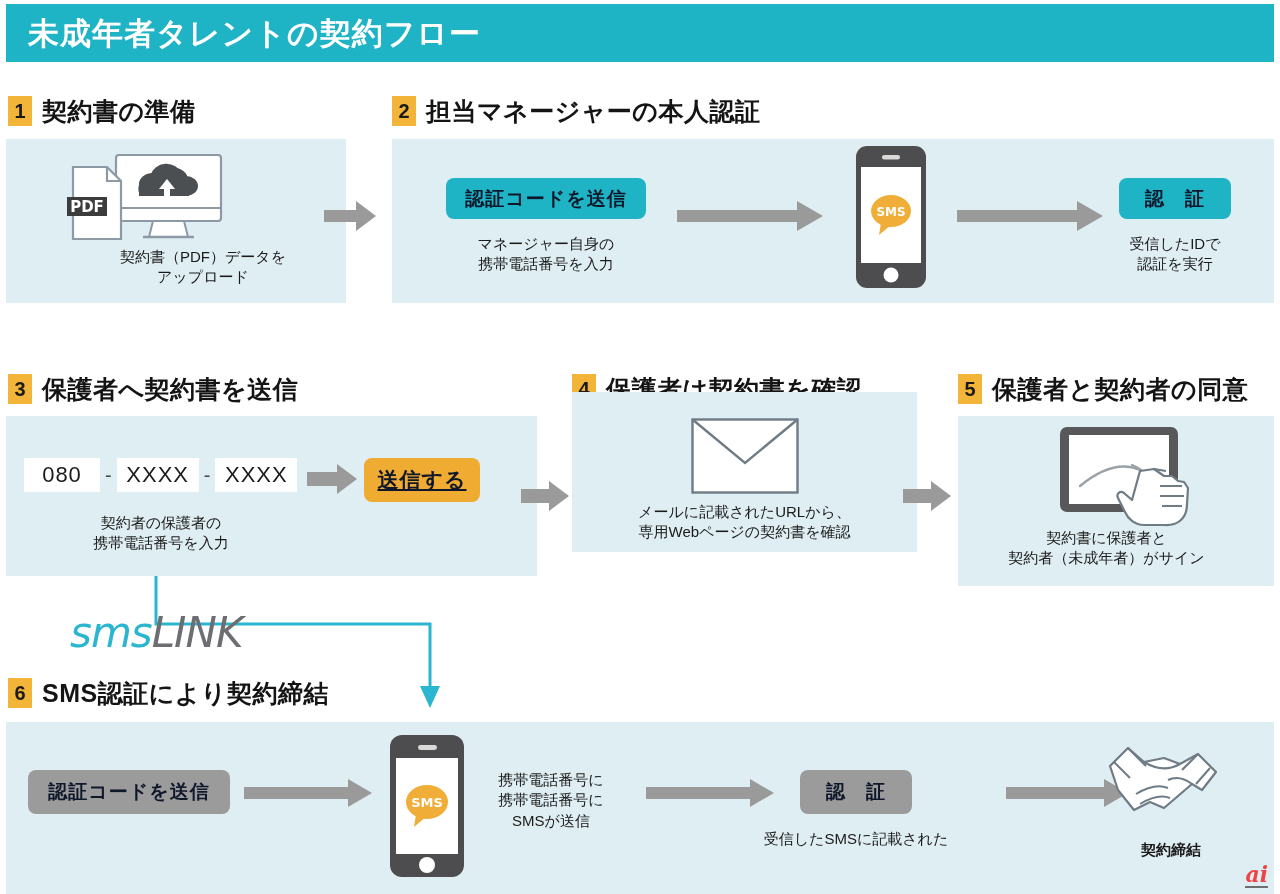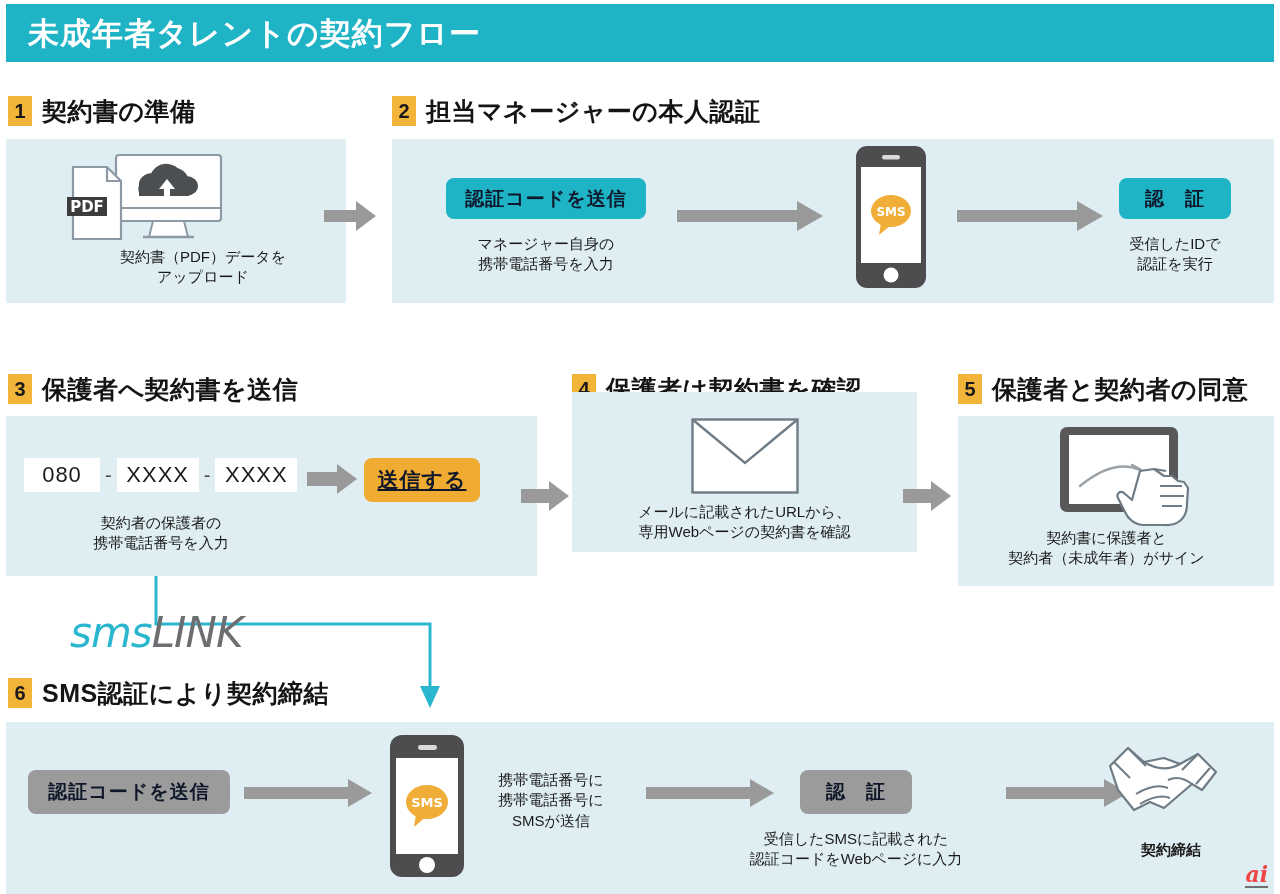--- a/index.html
+++ b/index.html
@@ -289,21 +289,20 @@
 
     <div class="arrow" style="left:640px;top:57px;">
       <svg width="128" height="28" viewBox="0 0 128 28">
           <path d="M0 8 L104 8 L104 0 L128 14 L104 28 L104 20 L0 20 Z" fill="#9a9a9a"></path>
         </svg>
     </div>
 
     <div class="pill gray" style="position:absolute;left:794px;top:48px;width:112px;height:44px;">認　証</div>
     <div class="cap" style="left:730px;top:107px;width:240px;">
       <div>受信したSMSに記載された</div>
-      <div>認証コードをWebページに入力</div>
     </div>
 
     <div class="arrow" style="left:1000px;top:57px;">
       <svg width="122" height="28" viewBox="0 0 122 28">
           <path d="M0 8 L98 8 L98 0 L122 14 L98 28 L98 20 L0 20 Z" fill="#9a9a9a"></path>
         </svg>
     </div>
 
     <div style="position:absolute;left:1100px;top:10px;">
       <svg width="126" height="104" viewBox="0 0 126 104">

